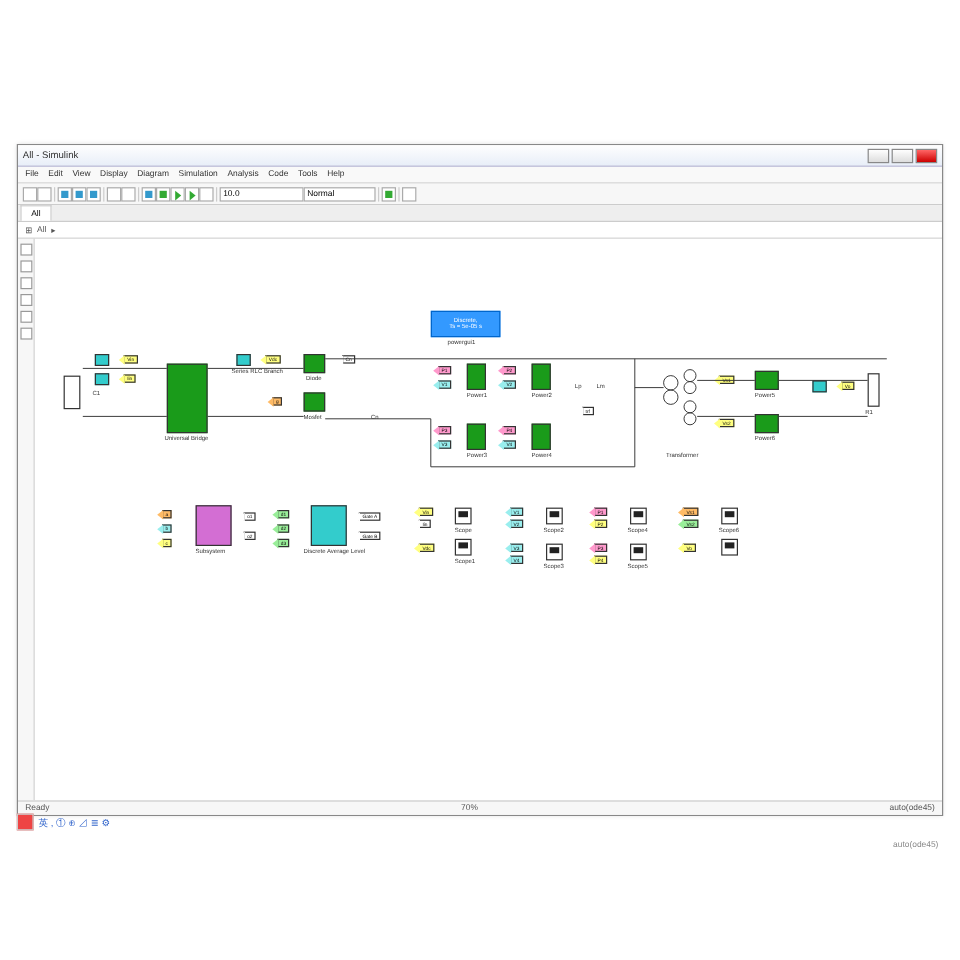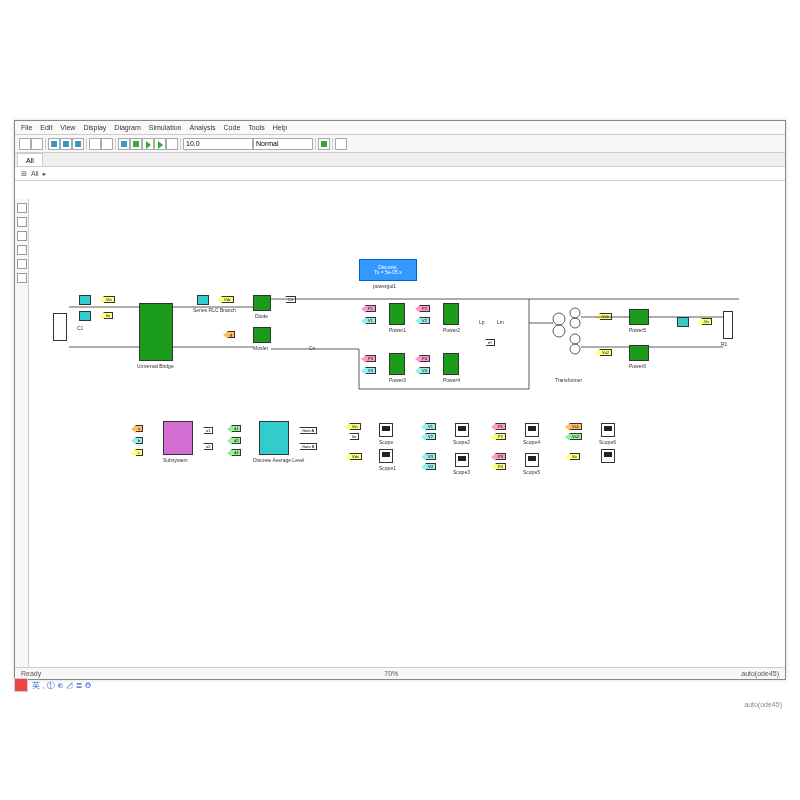--- a/index.html
+++ b/index.html
@@ -64,20 +64,27 @@
 .bottomtext { position:absolute; right:18px; bottom:92px; font-size:7px; color:#888; }
 
 svg.circuit { position:absolute; inset:0; pointer-events:none; }
 svg.circuit line { stroke:#333; stroke-width:0.8; }
 svg.circuit circle { stroke:#333; stroke-width:0.8; fill:none; }
 </style>
 </head>
 <body>
 
 <div class="outer">
+  <div class="titlebar">
+    <span>All - Simulink</span>
+    <span class="spacer"></span>
+    <span class="winbtn min"></span>
+    <span class="winbtn max"></span>
+    <span class="winbtn close"></span>
+  </div>
   <div class="menubar">
     <span>File</span>
     <span>Edit</span>
     <span>View</span>
     <span>Display</span>
     <span>Diagram</span>
     <span>Simulation</span>
     <span>Analysis</span>
     <span>Code</span>
     <span>Tools</span>

